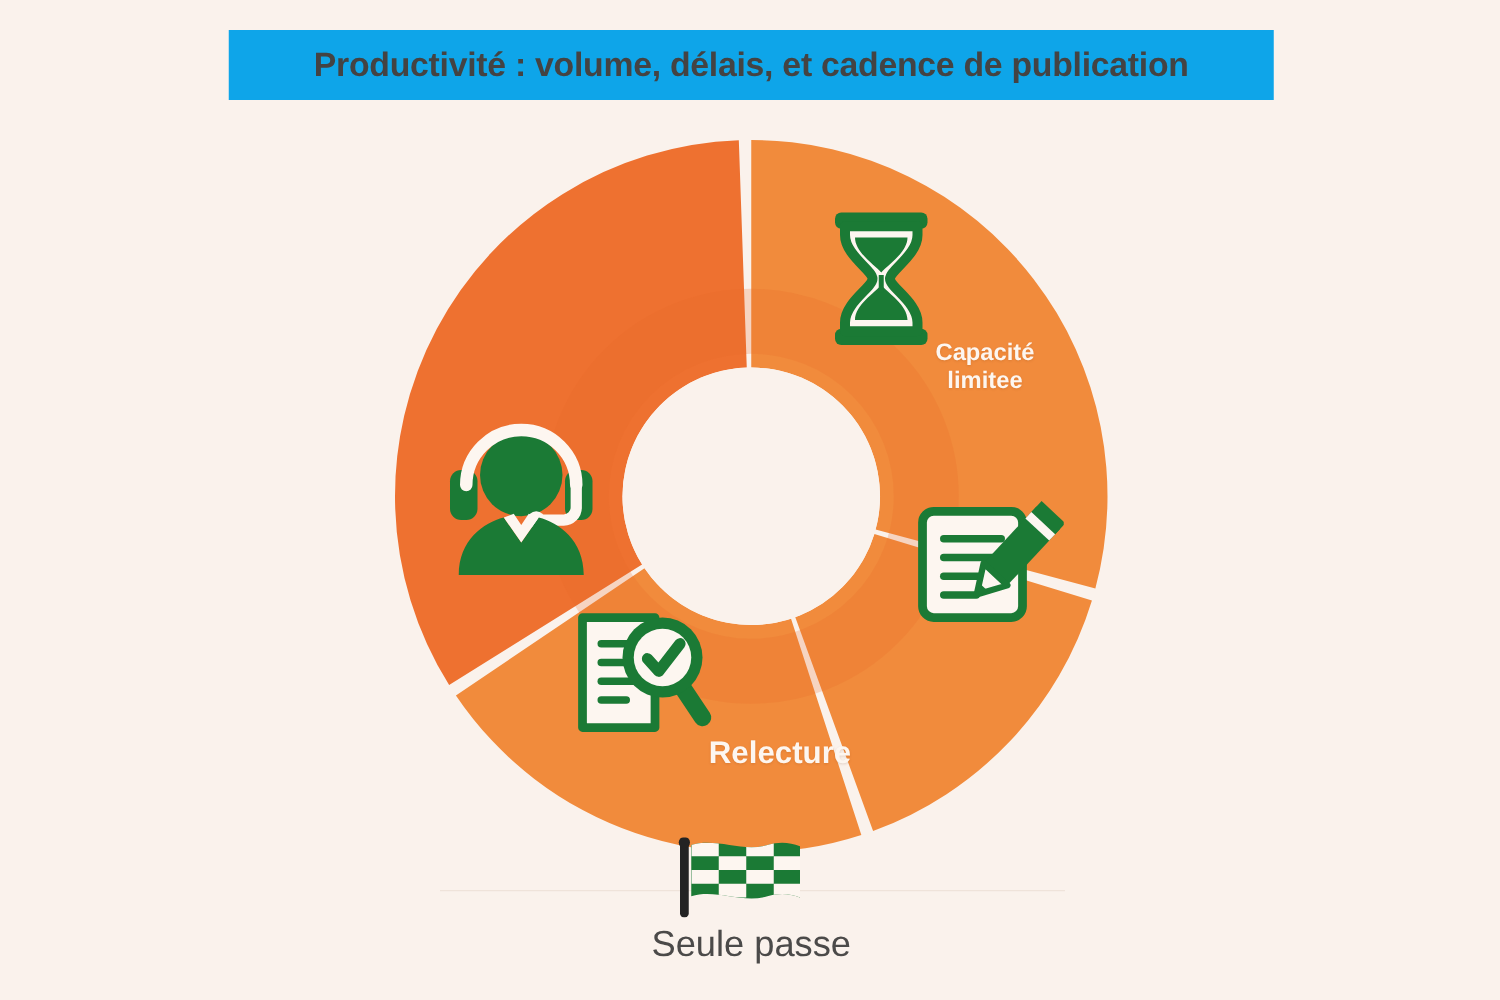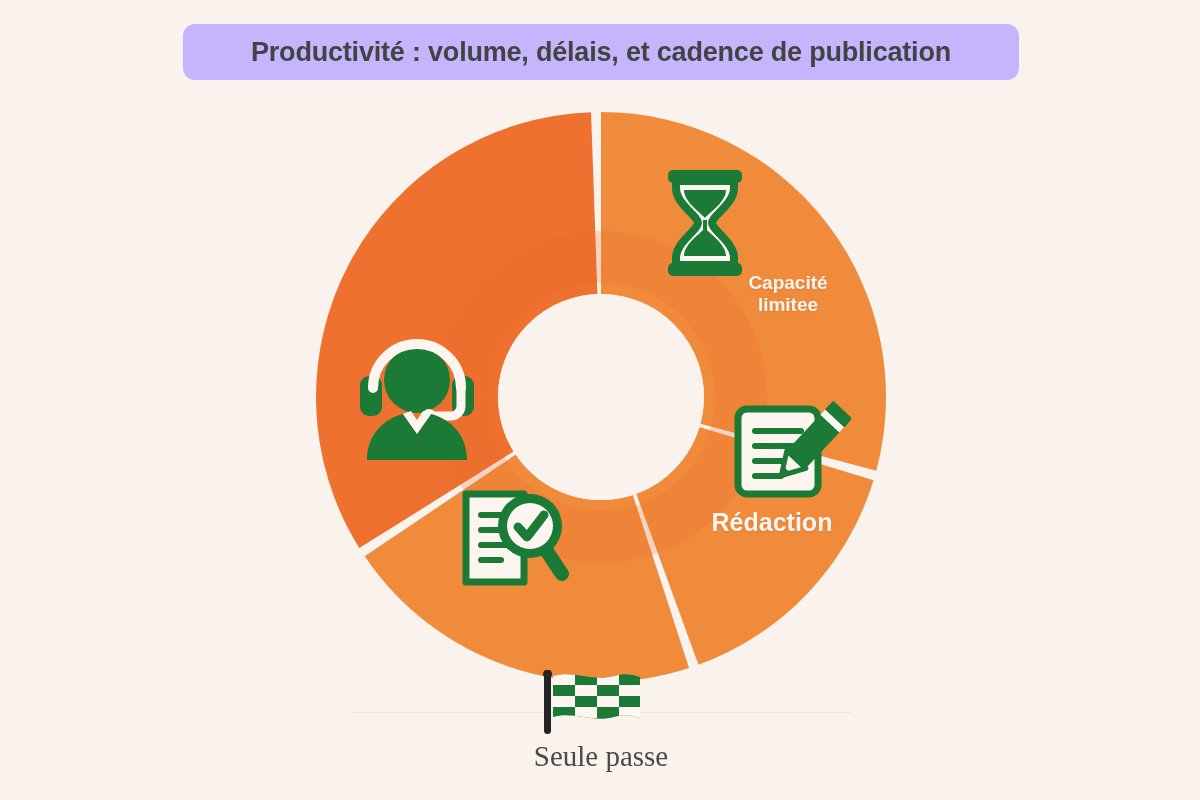--- a/index.html
+++ b/index.html
@@ -23,22 +23,22 @@
     height: 800px;
   }
 
   
   .title-banner {
     position: absolute;
     left: 183px;
     top: 24px;
     width: 836px;
     height: 56px;
-    background: #c4b5fd;
-    border-radius: 12px;
+    background: #0ea5e9;
+    border-radius: 0;
     display: flex;
     align-items: center;
     justify-content: center;
     box-sizing: border-box;
   }
   .title-text {
     font-size: 27px;
     font-weight: bold;
     color: #444343;
     letter-spacing: -0.2px;
@@ -109,21 +109,21 @@
     top: 670px;
   }
   #footer-label {
     position: absolute;
     left: 401px;
     top: 740px;
     width: 400px;
     text-align: center;
     font-size: 29px;
     color: #4b4a49;
-    font-family: Liberation Serif, serif;
+    font-family: Liberation Sans, sans-serif;
   }
 </style>
 </head>
 <body>
 
 <div id="stage">
 
   <div class="title-banner">
     <div class="title-text">Productivité : volume, délais, et cadence de publication</div>
   </div>
@@ -196,39 +196,39 @@
 
       <g transform="rotate(43 75 55)">
         <rect x="62" y="10" width="26" height="62" fill="#1b7a35"></rect>
         <rect x="62" y="4" width="26" height="12" fill="#1b7a35"></rect>
         <rect x="62" y="16" width="26" height="7" fill="#fdf6f0"></rect>
         <path d="M62 72 L88 72 L75 94 Z" fill="#fdf6f0" stroke="#1b7a35" stroke-width="5" stroke-linejoin="round"></path>
         <path d="M70 86 L80 86 L75 96 Z" fill="#1b7a35"></path>
       </g>
     </svg>
   </div>
-  <div class="slice-label" id="label-redaction">Rédaction</div>
 
   <div class="slice-icon" id="icon-review">
     <svg width="120" height="115" viewBox="0 0 120 115" xmlns="http://www.w3.org/2000/svg">
 
       <path d="M8 12 L66 12 L66 100 L8 100 Z" fill="#fdf6f0" stroke="#1b7a35" stroke-width="7" stroke-linejoin="round"></path>
       <rect x="20" y="30" width="34" height="6" rx="3" fill="#1b7a35"></rect>
       <rect x="20" y="45" width="34" height="6" rx="3" fill="#1b7a35"></rect>
       <rect x="20" y="60" width="34" height="6" rx="3" fill="#1b7a35"></rect>
       <rect x="20" y="75" width="26" height="6" rx="3" fill="#1b7a35"></rect>
 
       <line x1="84" y1="62" x2="104" y2="92" stroke="#1b7a35" stroke-width="14" stroke-linecap="round"></line>
 
       <circle cx="72" cy="44" r="32" fill="#1b7a35"></circle>
       <circle cx="72" cy="44" r="23" fill="#fdf6f0"></circle>
 
       <path d="M60 45 L69 55 L86 33" fill="none" stroke="#1b7a35" stroke-width="9" stroke-linecap="round" stroke-linejoin="round"></path>
     </svg>
   </div>
+  <div class="slice-label" id="label-relecture">Relecture</div>
 
   <div id="footer-divider"></div>
   <div id="footer-icon">
     <svg width="120" height="64" viewBox="0 0 120 64" xmlns="http://www.w3.org/2000/svg">
 
       <rect x="4" y="2" width="7" height="62" rx="3.5" fill="#232323"></rect>
       <circle cx="7.5" cy="4" r="4.5" fill="#232323"></circle>
 
       <g>
         <path id="flagShape" d="M13 6 C33 0 54 12 74 6 C84 3 92 4 100 7 L100 48 C92 45 84 44 74 47 C54 53 33 41 13 47 Z" fill="#1b7a35"></path>

